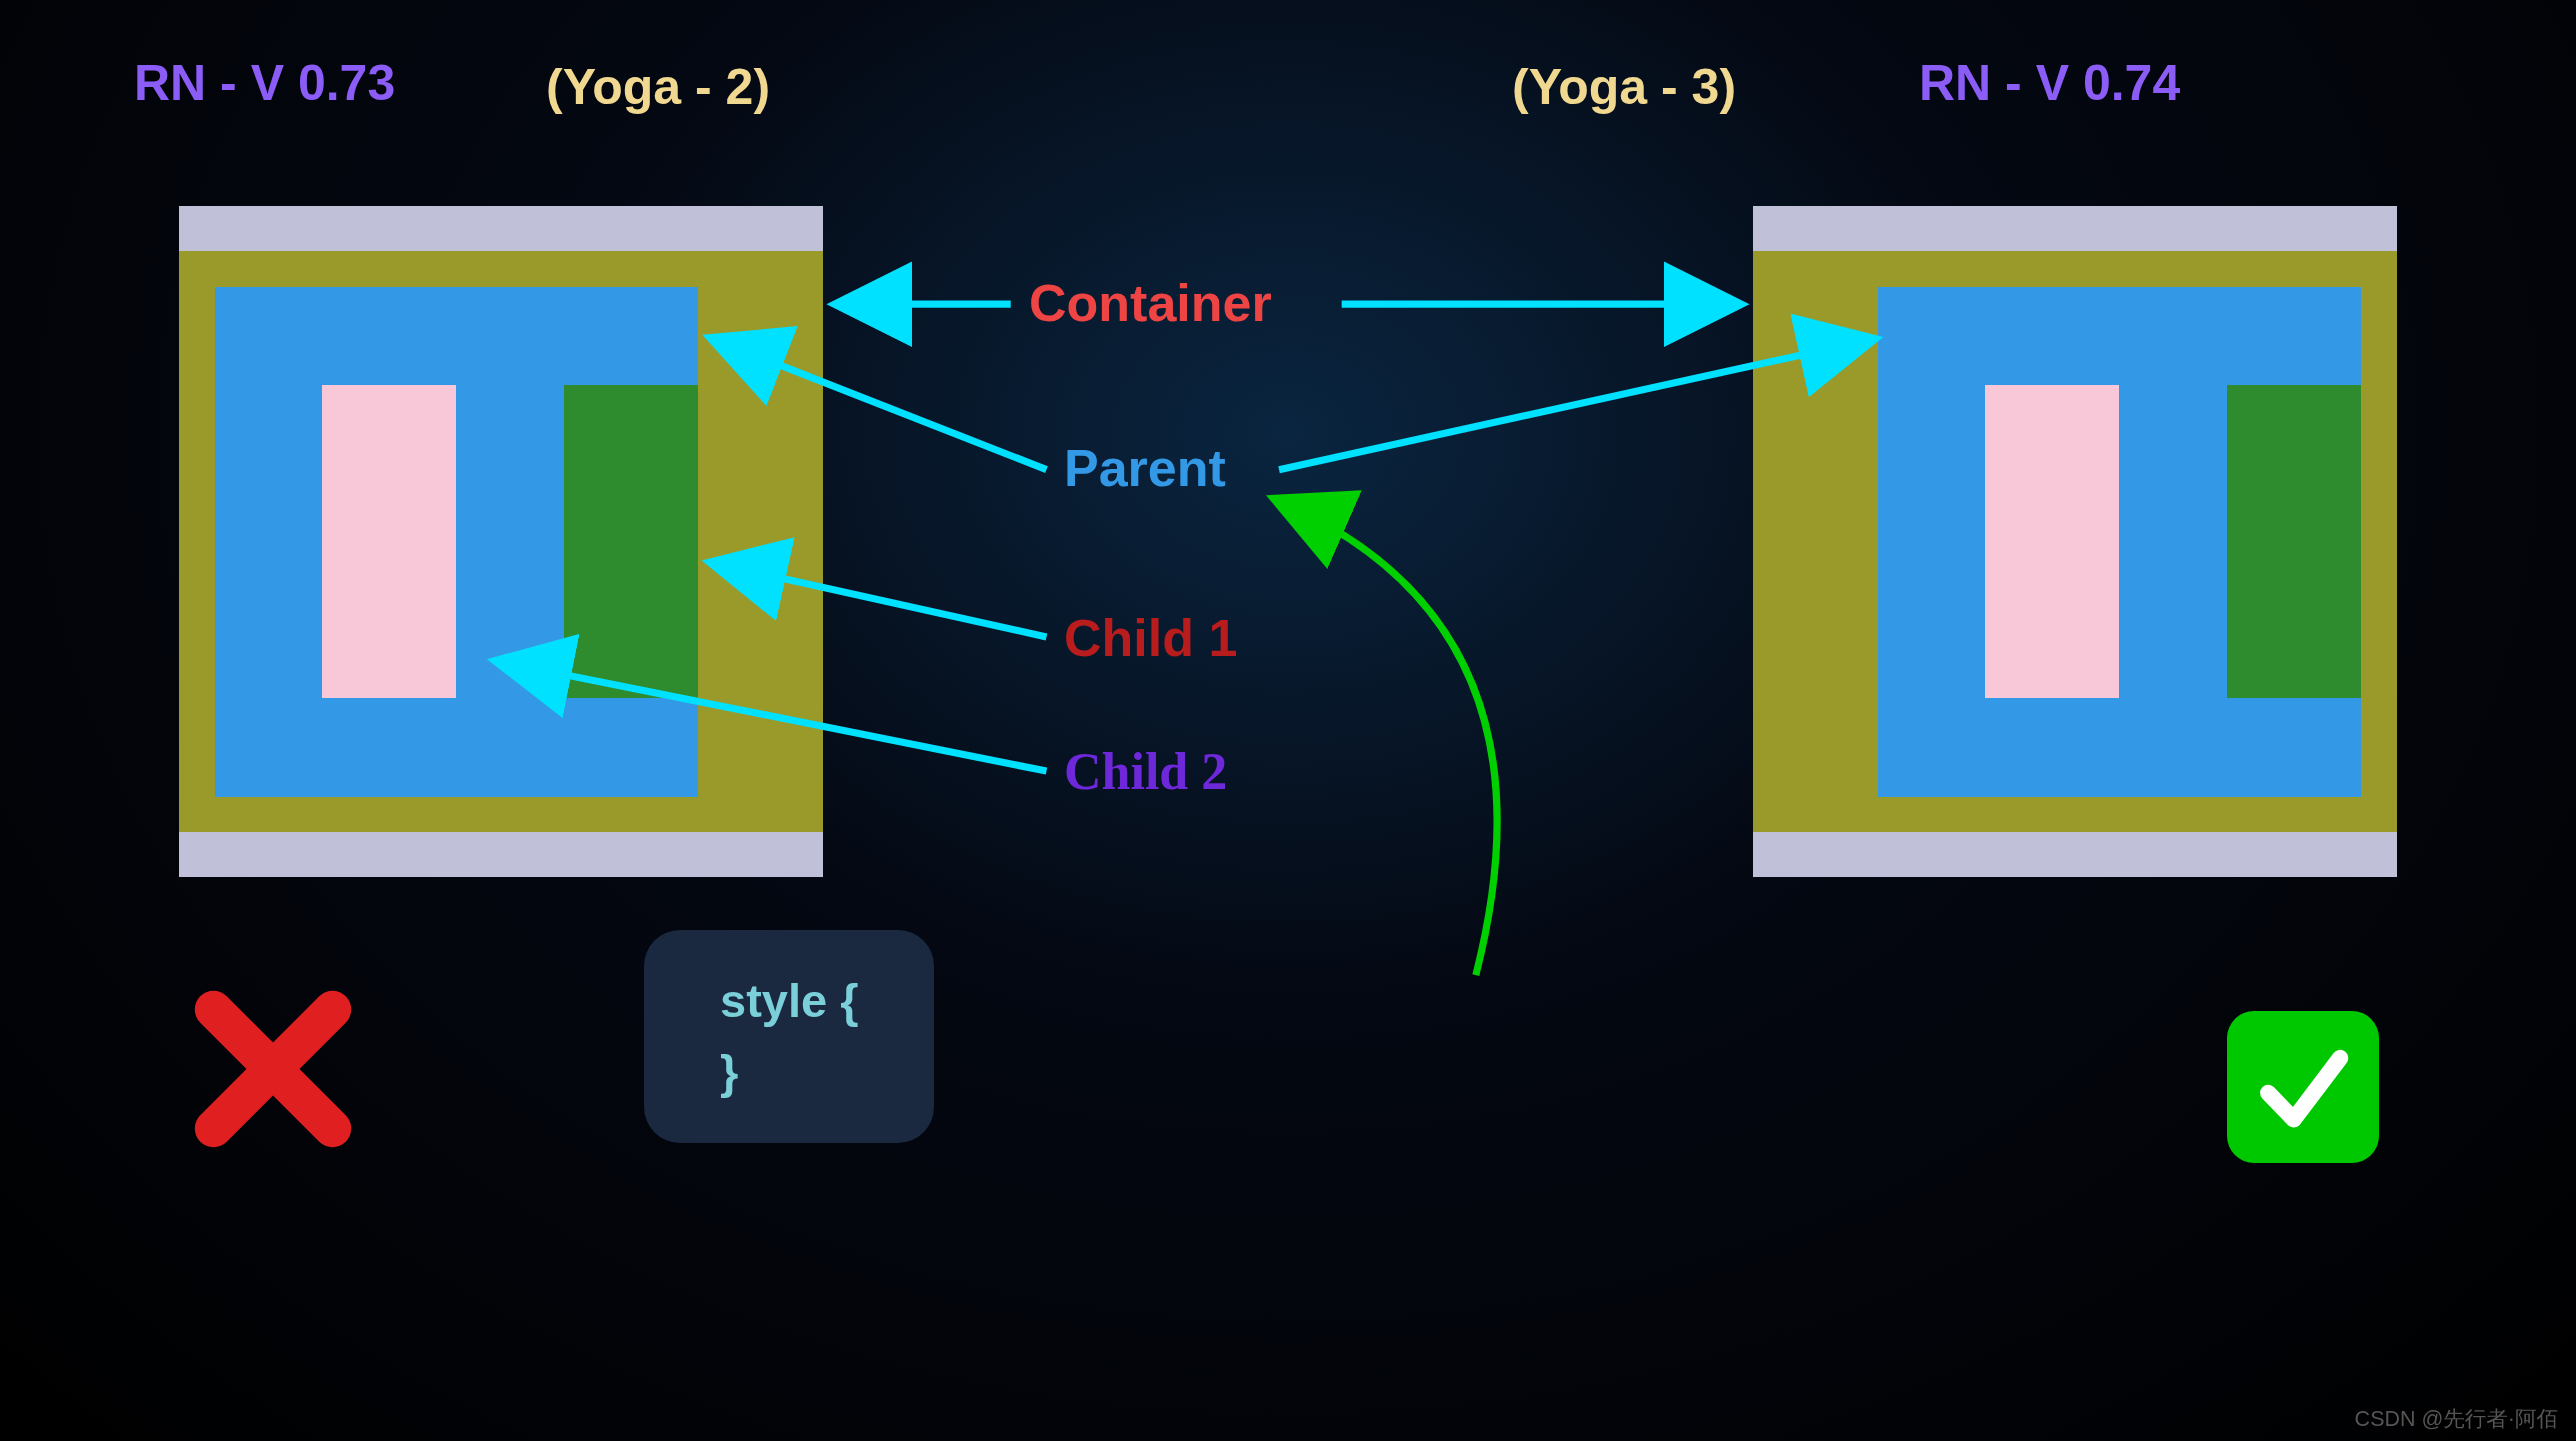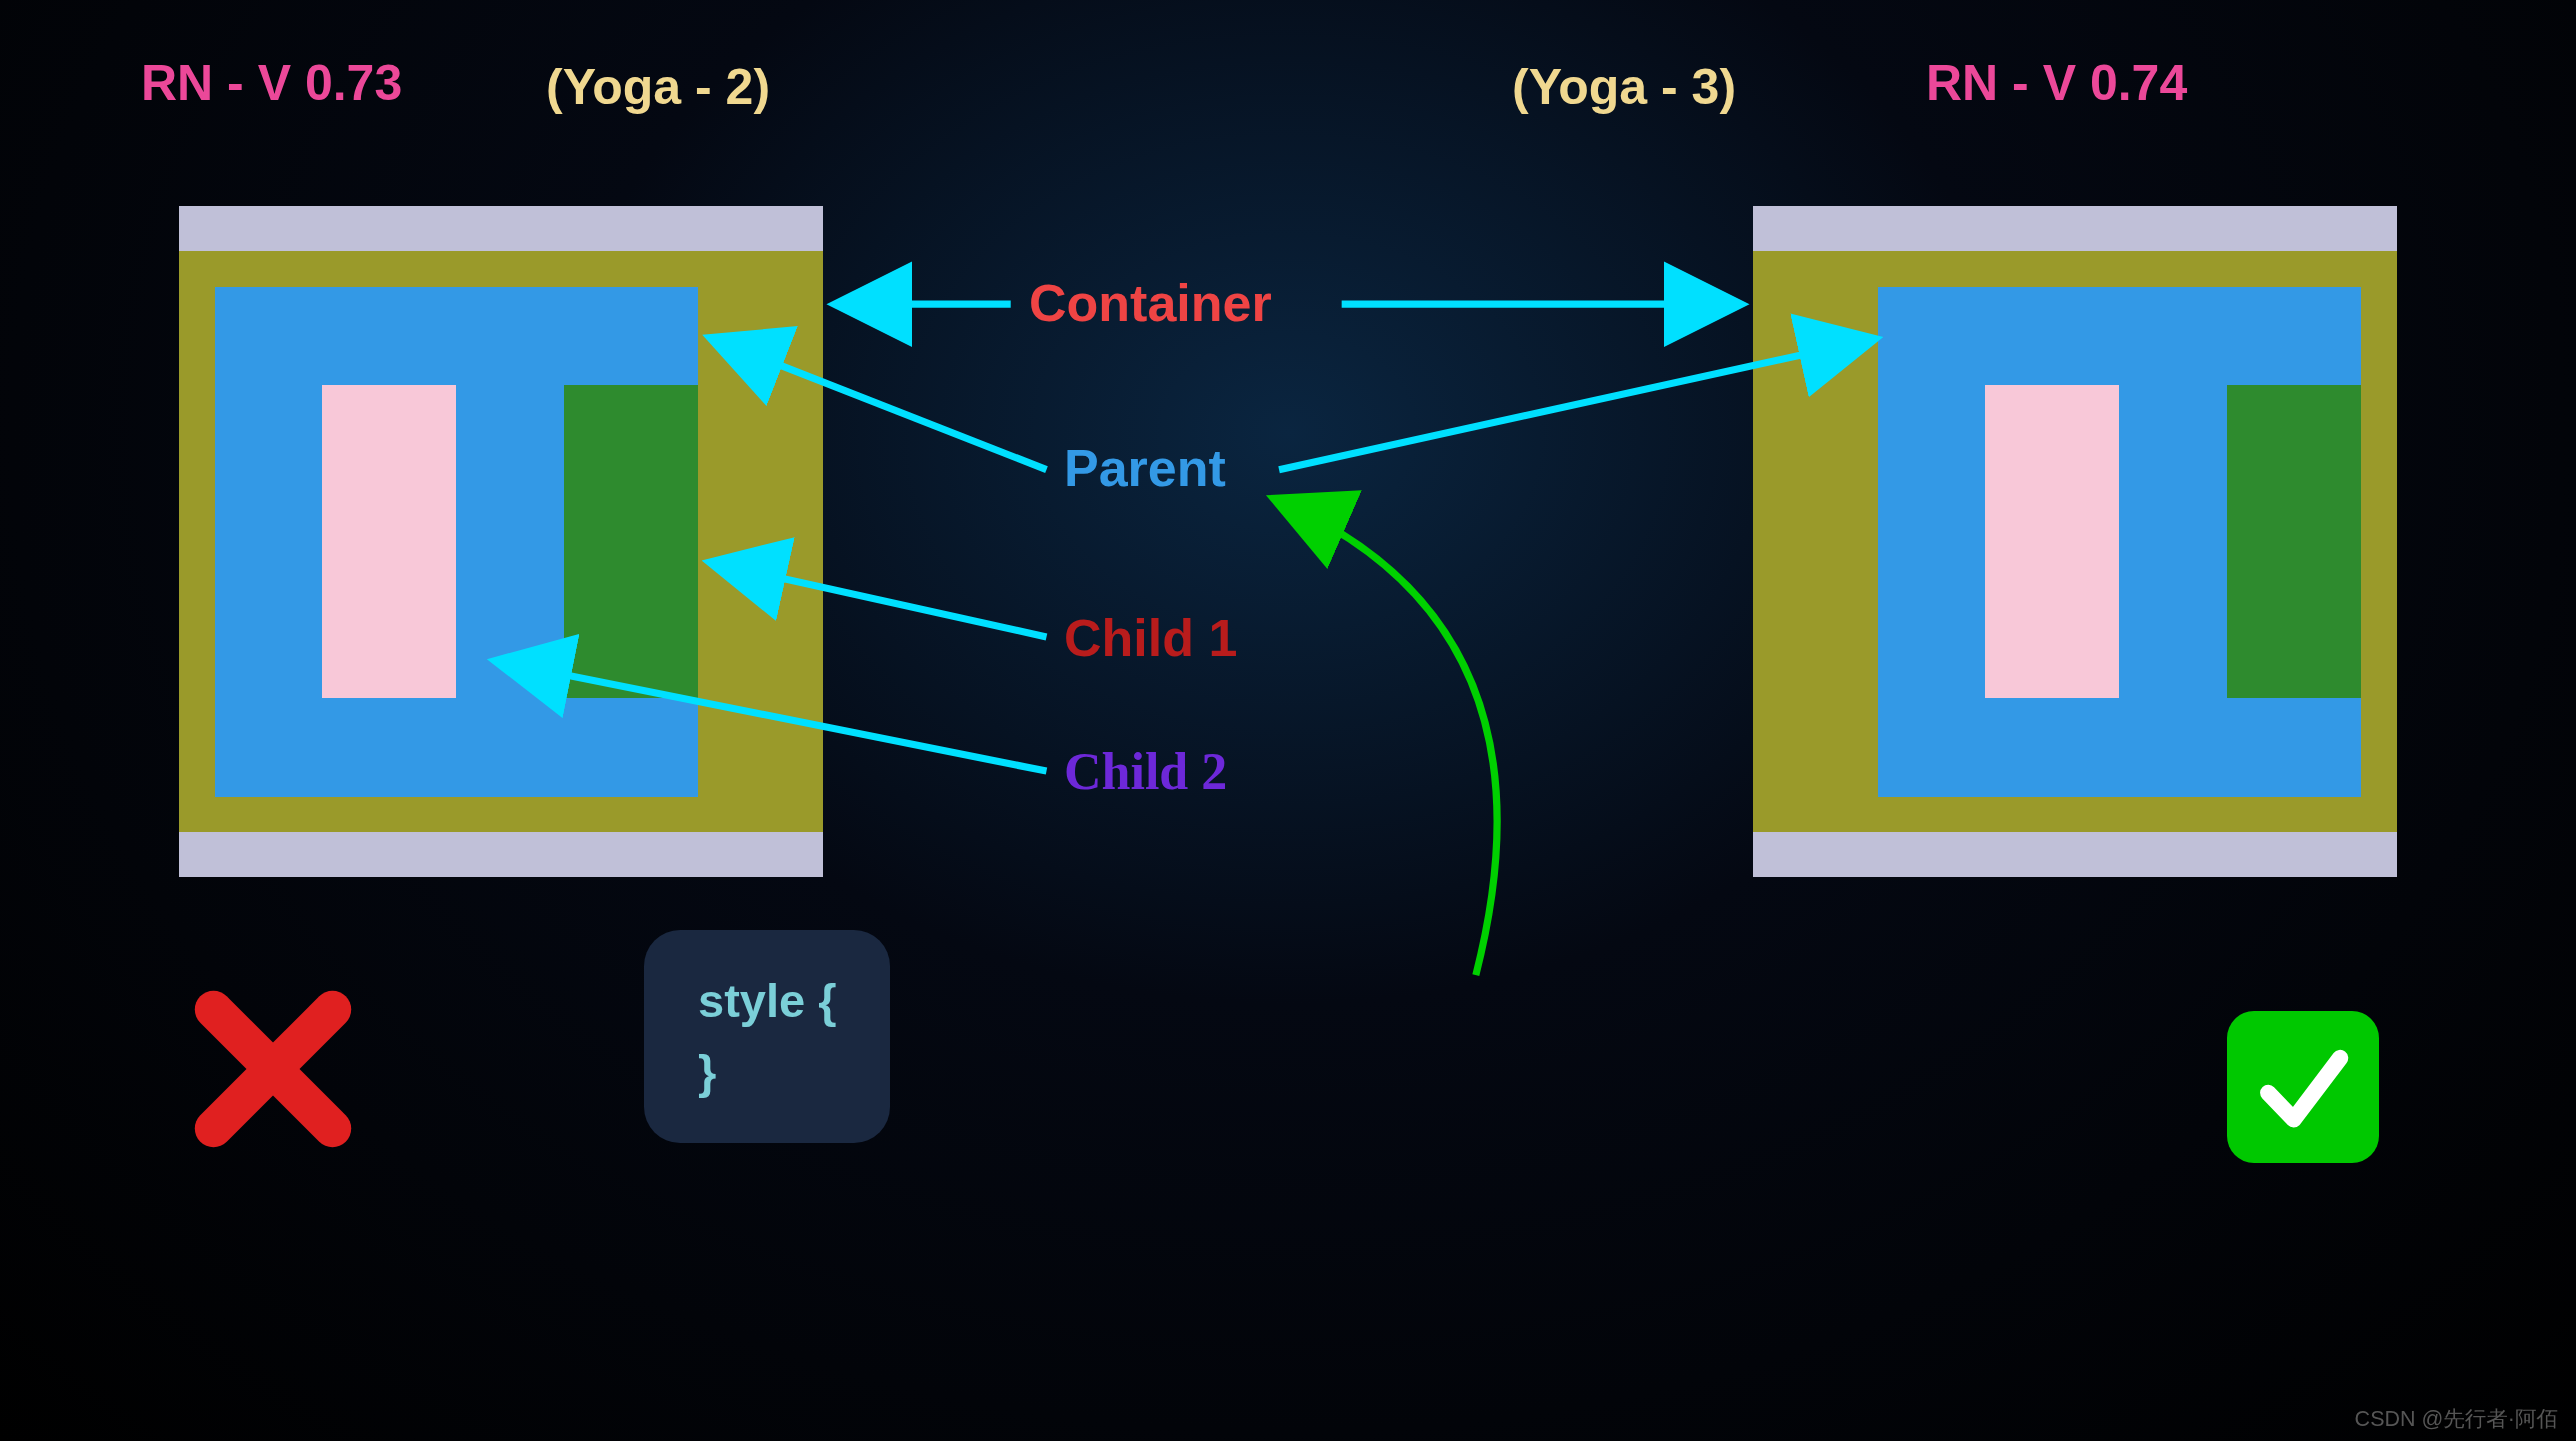--- a/index.html
+++ b/index.html
@@ -10,21 +10,21 @@
       font-family: Arial, sans-serif;
       position: relative;
       overflow: hidden;
     }
     
     .header-label {
       position: absolute;
       font-size: 50px;
       font-weight: bold;
     }
-    .rn-version { color: #ec4899; margin-left: 7px; }
+    .rn-version { color: #8b5cf6; }
     .yoga-version { color: #f0d890; }
     
     .container-box {
       position: absolute;
       width: 644px;
       height: 671px;
       background: #c0c0d8;
     }
     .olive-box {
       position: absolute;
@@ -62,21 +62,21 @@
     }
     .lbl-container { color: #ef4444; }
     .lbl-parent { color: #3399e6; }
     .lbl-child1 { color: #b91c1c; }
     .lbl-child2 { color: #6d28d9; font-family: Liberation Serif, serif; }
     
     .code-block {
       position: absolute;
       background: #1a2840;
       border-radius: 36px;
-      padding: 36px 54px;
+      padding: 36px 76px;
       font-size: 47px;
       font-weight: bold;
       line-height: 1.5;
     }
     .code-cyan { color: #7bcfd8; }
     .code-yellow { color: #d8e890; }
     .code-pink { color: #ff4da6; }
     
     .cross-icon {
       position: absolute;

